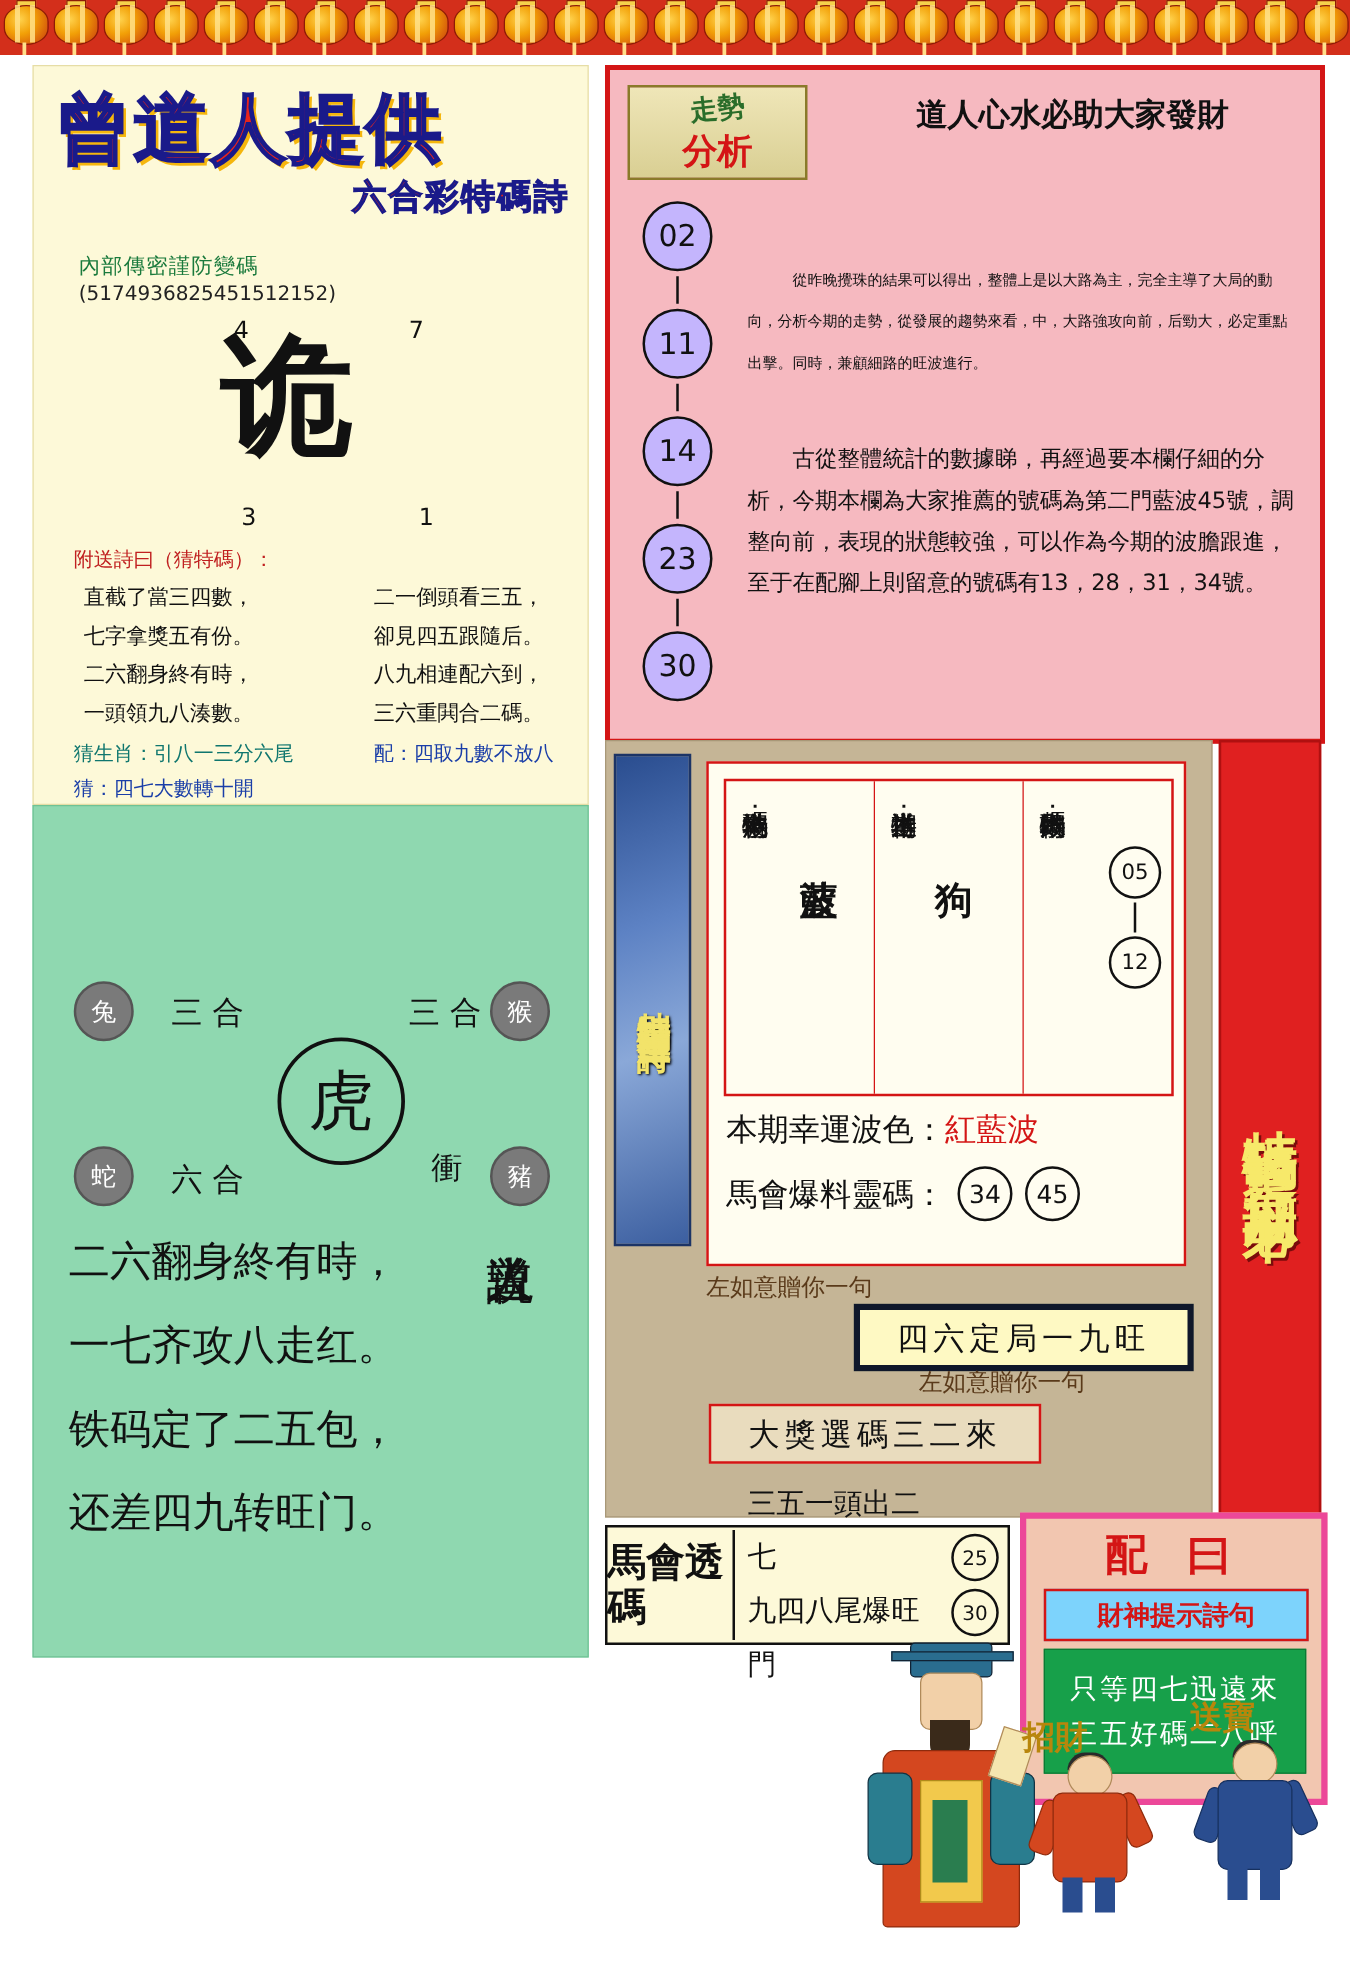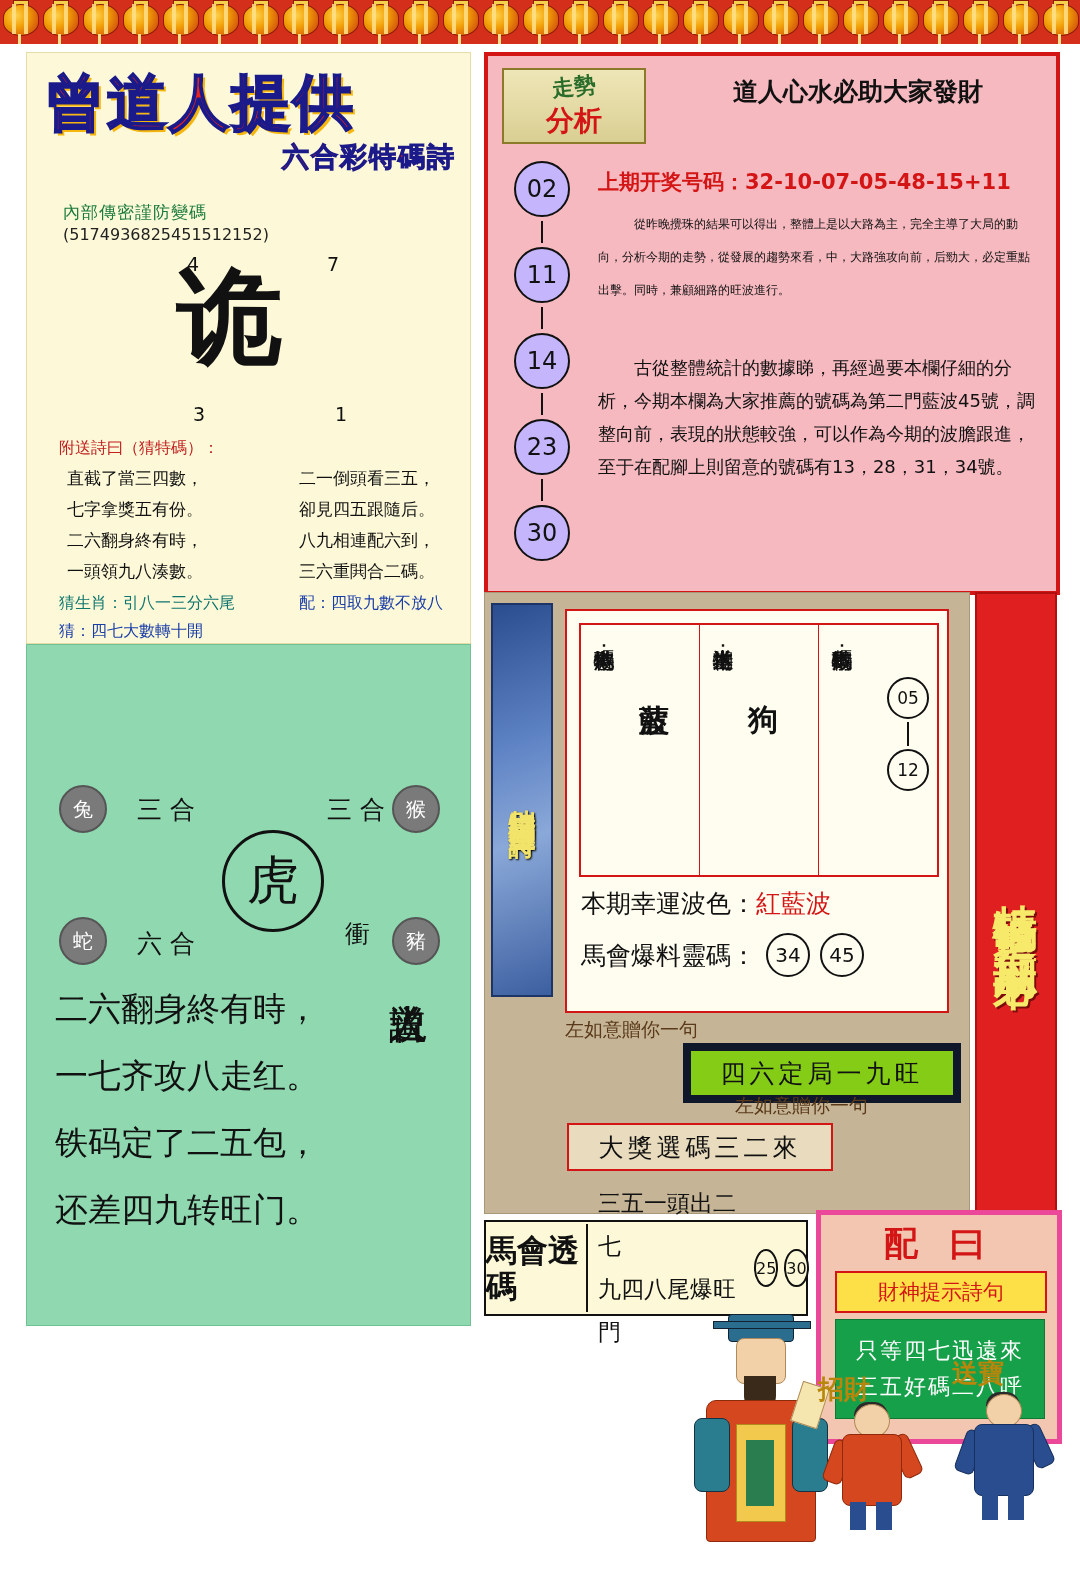--- a/index.html
+++ b/index.html
@@ -240,21 +240,21 @@
     position:absolute;left:14px;top:322px;font-size:25px;color:#111;
     display:flex;align-items:center;gap:10px;
   }
   #mahui-line .mini-circle{width:40px;height:40px;font-size:20px;}
   #note1{
     position:absolute;left:80px;top:424px;font-size:19px;color:#5a3a1a;
     font-family:"DejaVu Serif","Liberation Serif",serif;
   }
   #redbox1{
     position:absolute;left:198px;top:450px;width:262px;height:44px;
-    border:8px solid #0f172a;background:#84cc16;
+    border:5px solid #0f172a;background:#fef9c3;
     display:flex;align-items:center;justify-content:center;
     font-size:25px;color:#111;letter-spacing:4px;
   }
   #note2{
     position:absolute;left:250px;top:500px;font-size:19px;color:#5a3a1a;
     font-family:"DejaVu Serif","Liberation Serif",serif;
   }
   #redbox2{
     position:absolute;left:82px;top:530px;width:262px;height:44px;
     border:2px solid #d41515;background:#e9dcbe;
@@ -285,39 +285,39 @@
     width:100px;height:88px;border-right:2px solid #111;
     display:flex;flex-direction:column;align-items:center;justify-content:center;
     font-size:31px;font-weight:bold;color:#111;line-height:36px;
     font-family:"DejaVu Serif","Liberation Serif",serif;
   }
   #mahui-lines{
     flex:1;padding-left:10px;font-size:23px;line-height:43px;color:#111;
     font-family:"DejaVu Serif","Liberation Serif",serif;
   }
   #mahui-circles{
-    width:52px;display:flex;flex-direction:row;align-items:center;justify-content:space-between;gap:6px;
+    width:52px;display:flex;flex-direction:column;align-items:center;justify-content:space-between;gap:6px;
   }
   #mahui-circles .mini-circle{width:34px;height:34px;font-size:16px;background:#fdf9d8;}
 
   
   #panel-peiyue{
     position:absolute;left:816px;top:1166px;width:236px;height:224px;
     background:#f2c6b0;border:5px solid #ec4899;
   }
   #peiyue-title{
     position:absolute;left:0;top:6px;width:236px;text-align:center;
     font-size:34px;font-weight:bold;color:#d41515;letter-spacing:10px;
     font-family:"DejaVu Serif","Liberation Serif",serif;
   }
   #peiyue-sub{
     position:absolute;left:14px;top:56px;width:208px;height:38px;
-    border:2px solid #d41515;background:#fde047;
+    border:2px solid #d41515;background:#7dd3fc;
     display:flex;align-items:center;justify-content:center;
-    font-size:21px;color:#d41515;font-weight:normal;
+    font-size:21px;color:#d41515;font-weight:bold;
   }
   #peiyue-green{
     position:absolute;left:14px;top:104px;width:208px;height:98px;
     background:#17a04a;border:1px solid #0c7a35;
     display:flex;flex-direction:column;align-items:center;justify-content:center;
     gap:6px;
   }
   #peiyue-green div{
     font-size:22px;color:#fff;letter-spacing:2px;
     font-family:"DejaVu Serif","Liberation Serif",serif;
@@ -624,23 +624,20 @@
       <div class="num-dash"></div>
       <div class="num-circle">11</div>
       <div class="num-dash"></div>
       <div class="num-circle">14</div>
       <div class="num-dash"></div>
       <div class="num-circle">23</div>
       <div class="num-dash"></div>
       <div class="num-circle">30</div>
     </div>
 
-    <div id="prev-draw">
-      <span>上期开奖号码：</span><span>32-10-07-05-48-15+11</span>
-    </div>
     <div id="analysis-p1">從昨晚攪珠的結果可以得出，整體上是以大路為主，完全主導了大局的動向，分析今期的走勢，從發展的趨勢來看，中，大路強攻向前，后勁大，必定重點出擊。同時，兼顧細路的旺波進行。</div>
     <div id="analysis-p2">古從整體統計的數據睇，再經過要本欄仔細的分析，今期本欄為大家推薦的號碼為第二門藍波45號，調整向前，表現的狀態較強，可以作為今期的波膽跟進，至于在配腳上則留意的號碼有13，28，31，34號。</div>
   </div>
 
   <div id="panel-tan">
     <div id="vertical-banner">特別碼圖庫生肖詩</div>
 
     <div id="white-box">
       <div id="three-cols">
         <div class="tcol">

